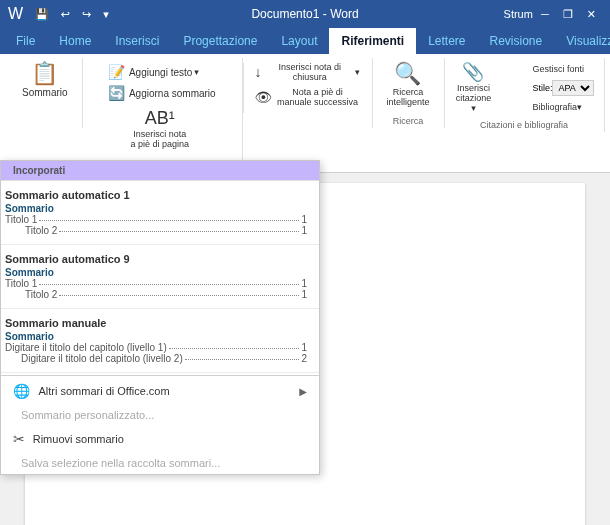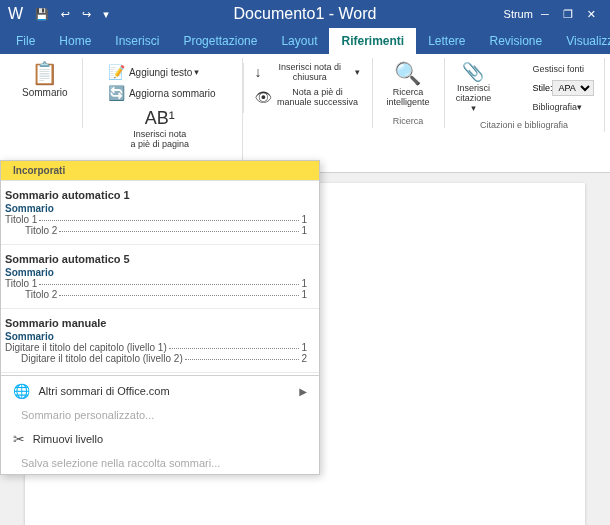--- a/index.html
+++ b/index.html
@@ -16,21 +16,21 @@
     }
     .title-bar-left {
       display: flex;
       align-items: center;
       gap: 4px;
       flex: 1;
     }
     .title-bar-center {
       flex: 1;
       text-align: center;
-      font-size: 16px;
+      font-size: 12px;
       color: white;
     }
     .title-bar-right {
       flex: 1;
       display: flex;
       justify-content: flex-end;
       align-items: center;
       gap: 2px;
     }
     .qat-btn {
@@ -58,21 +58,21 @@
     .ribbon-tab {
       padding: 6px 12px;
       color: #7dd3fc;
       font-size: 12px;
       cursor: pointer;
       border: none;
       background: none;
     }
     .ribbon-tab.active {
       background: white;
-      color: #0f766e;
+      color: #0f172a;
       font-weight: 600;
     }
     .ribbon-content {
       background: white;
       padding: 4px 8px;
       display: flex;
       align-items: flex-start;
       gap: 0;
       min-height: 78px;
       border-bottom: 1px solid #d0d0d0;
@@ -145,21 +145,21 @@
       top: 106px;
       left: 0;
       width: 320px;
       background: white;
       border: 1px solid #c8c8c8;
       box-shadow: 2px 2px 8px rgba(0,0,0,0.2);
       z-index: 100;
       padding: 0;
     }
     .dropdown-section-header {
-      background: #fde047;
+      background: #c4b5fd;
       padding: 4px 12px;
       font-size: 10px;
       font-weight: 600;
       color: #555;
       border-bottom: 1px solid #e0e0e0;
     }
     .toc-option {
       padding: 8px 12px 8px 4px;
       cursor: pointer;
       border-bottom: 1px solid #ebebeb;
@@ -365,21 +365,21 @@
         <span class="toc-num">1</span>
       </div>
       <div class="toc-dots toc-dots-item" style="padding-left:20px;">
         <span class="toc-label">Titolo 2</span>
         <span class="toc-dotfill"></span>
         <span class="toc-num">1</span>
       </div>
     </div>
 
     <div class="toc-option">
-      <div class="toc-title">Sommario automatico 5</div>
+      <div class="toc-title">Sommario automatico 9</div>
       <div class="toc-preview">Sommario</div>
       <div class="toc-dots toc-dots-item">
         <span class="toc-label">Titolo 1</span>
         <span class="toc-dotfill"></span>
         <span class="toc-num">1</span>
       </div>
       <div class="toc-dots toc-dots-item" style="padding-left:20px;">
         <span class="toc-label">Titolo 2</span>
         <span class="toc-dotfill"></span>
         <span class="toc-num">1</span>
@@ -407,21 +407,21 @@
       <span class="icon-sm">🌐</span>
       <span>Altri sommari di Office.com</span>
       <span class="menu-item-arrow">▶</span>
     </div>
     <div class="menu-item disabled">
       <span class="icon-sm"></span>
       <span>Sommario personalizzato...</span>
     </div>
     <div class="menu-item">
       <span class="icon-sm">✂</span>
-      <span>Rimuovi livello</span>
+      <span>Rimuovi sommario</span>
     </div>
     <div class="menu-item disabled">
       <span class="icon-sm"></span>
       <span>Salva selezione nella raccolta sommari...</span>
     </div>
   </div>
 </div>
 
 <div class="document-area">
   <div class="document-page">

